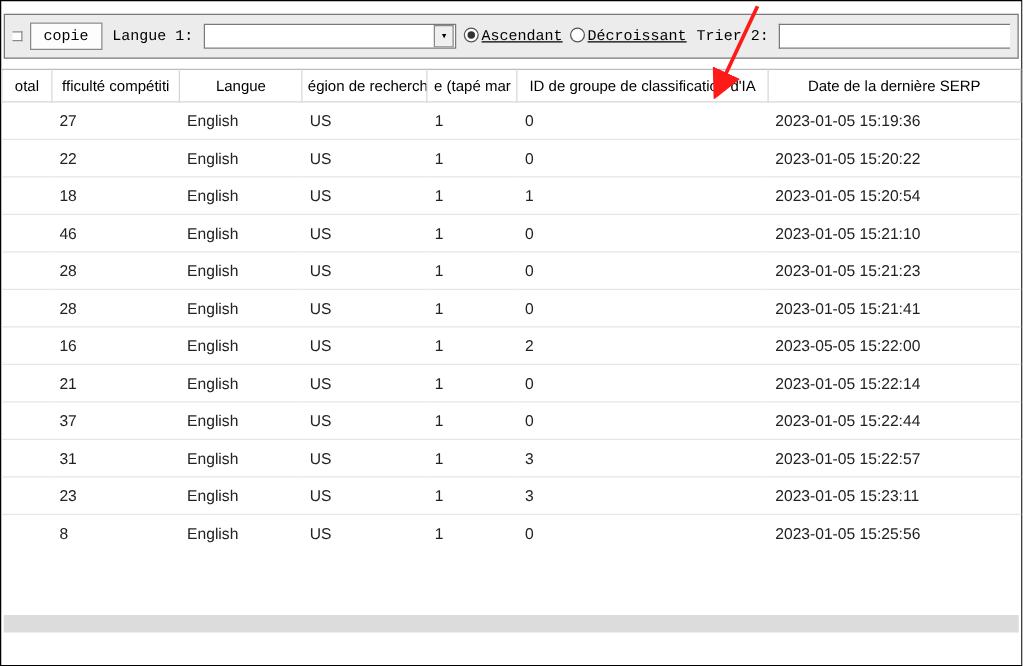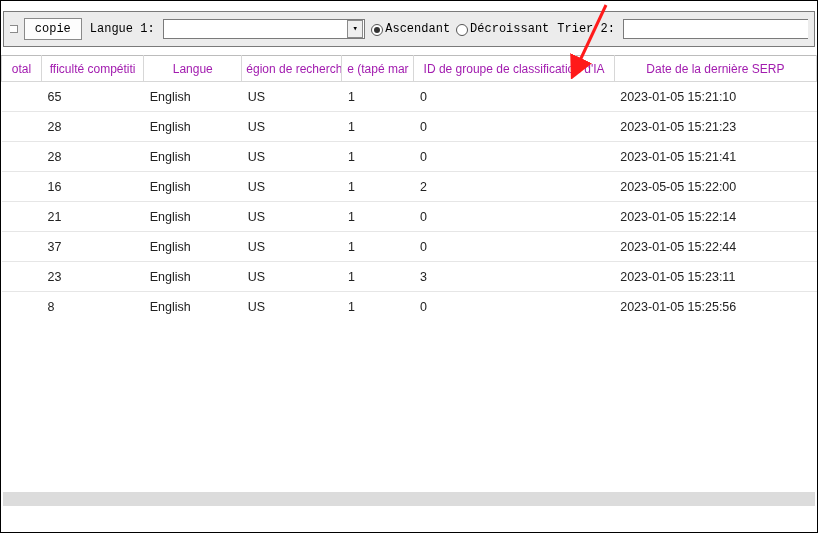--- a/index.html
+++ b/index.html
@@ -25,31 +25,31 @@
     border: 1px solid #7a7a7a; background: #fff; height: 20px;
   }
   .combo.big { width: 208px; }
   .combo.cut { width: 190px; border-right: none; }
   .combo .arrow {
     width: 16px; height: 18px; margin-right: 1px;
     display: flex; align-items: center; justify-content: center;
     border: 1px solid #8a8a8a; background: #efefef;
     font-size: 9px; line-height: 1;
   }
-  .radio-wrap { display: inline-flex; align-items: flex-end; gap: 2px; cursor: pointer; }
+  .radio-wrap { display: inline-flex; align-items: flex-start; gap: 2px; cursor: pointer; text-decoration: underline; }
   .radio {
     width: 12px; height: 12px; border: 1px solid #555; border-radius: 50%;
     display: inline-flex; align-items: center; justify-content: center; background: #fff;
   }
   .radio.checked::after { content: ""; width: 6px; height: 6px; background: #333; border-radius: 50%; }
 
   .grid { width: 100%; border-collapse: collapse; table-layout: fixed; }
   .grid th {
     background: #fff; border: 1px solid #d7d7d7; border-top: 1px solid #bcbcbc;
-    font-weight: 400; font-size: 12px; color: #a21caf;
+    font-weight: 400; font-size: 12px; color: #000000;
     height: 26px; padding: 0 4px; white-space: nowrap; overflow: hidden;
   }
   .grid td {
     border-bottom: 1px solid #e6e6e6; height: 30px;
     padding: 0 6px; font-size: 12.5px; color: #222;
     white-space: nowrap; overflow: hidden;
   }
   .grid tr.lastvis td { border-bottom: none; }
   col.c-total { width: 40px; }
   col.c-diff  { width: 102px; }
@@ -113,21 +113,48 @@
         <th>Langue</th>
         <th>égion de recherch</th>
         <th>e (tapé mar</th>
         <th>ID de groupe de classification d'IA</th>
         <th>Date de la dernière SERP</th>
       </tr>
     </thead>
     <tbody id="tbody">
         <tr>
           <td></td>
-          <td>65</td>
+          <td>27</td>
+          <td>English</td>
+          <td>US</td>
+          <td>1</td>
+          <td>0</td>
+          <td>2023-01-05 15:19:36</td>
+        </tr>
+        <tr>
+          <td></td>
+          <td>22</td>
+          <td>English</td>
+          <td>US</td>
+          <td>1</td>
+          <td>0</td>
+          <td>2023-01-05 15:20:22</td>
+        </tr>
+        <tr>
+          <td></td>
+          <td>18</td>
+          <td>English</td>
+          <td>US</td>
+          <td>1</td>
+          <td>1</td>
+          <td>2023-01-05 15:20:54</td>
+        </tr>
+        <tr>
+          <td></td>
+          <td>46</td>
           <td>English</td>
           <td>US</td>
           <td>1</td>
           <td>0</td>
           <td>2023-01-05 15:21:10</td>
         </tr>
         <tr>
           <td></td>
           <td>28</td>
           <td>English</td>
@@ -164,20 +191,29 @@
           <td>2023-01-05 15:22:14</td>
         </tr>
         <tr>
           <td></td>
           <td>37</td>
           <td>English</td>
           <td>US</td>
           <td>1</td>
           <td>0</td>
           <td>2023-01-05 15:22:44</td>
+        </tr>
+        <tr>
+          <td></td>
+          <td>31</td>
+          <td>English</td>
+          <td>US</td>
+          <td>1</td>
+          <td>3</td>
+          <td>2023-01-05 15:22:57</td>
         </tr>
         <tr>
           <td></td>
           <td>23</td>
           <td>English</td>
           <td>US</td>
           <td>1</td>
           <td>3</td>
           <td>2023-01-05 15:23:11</td>
         </tr>

